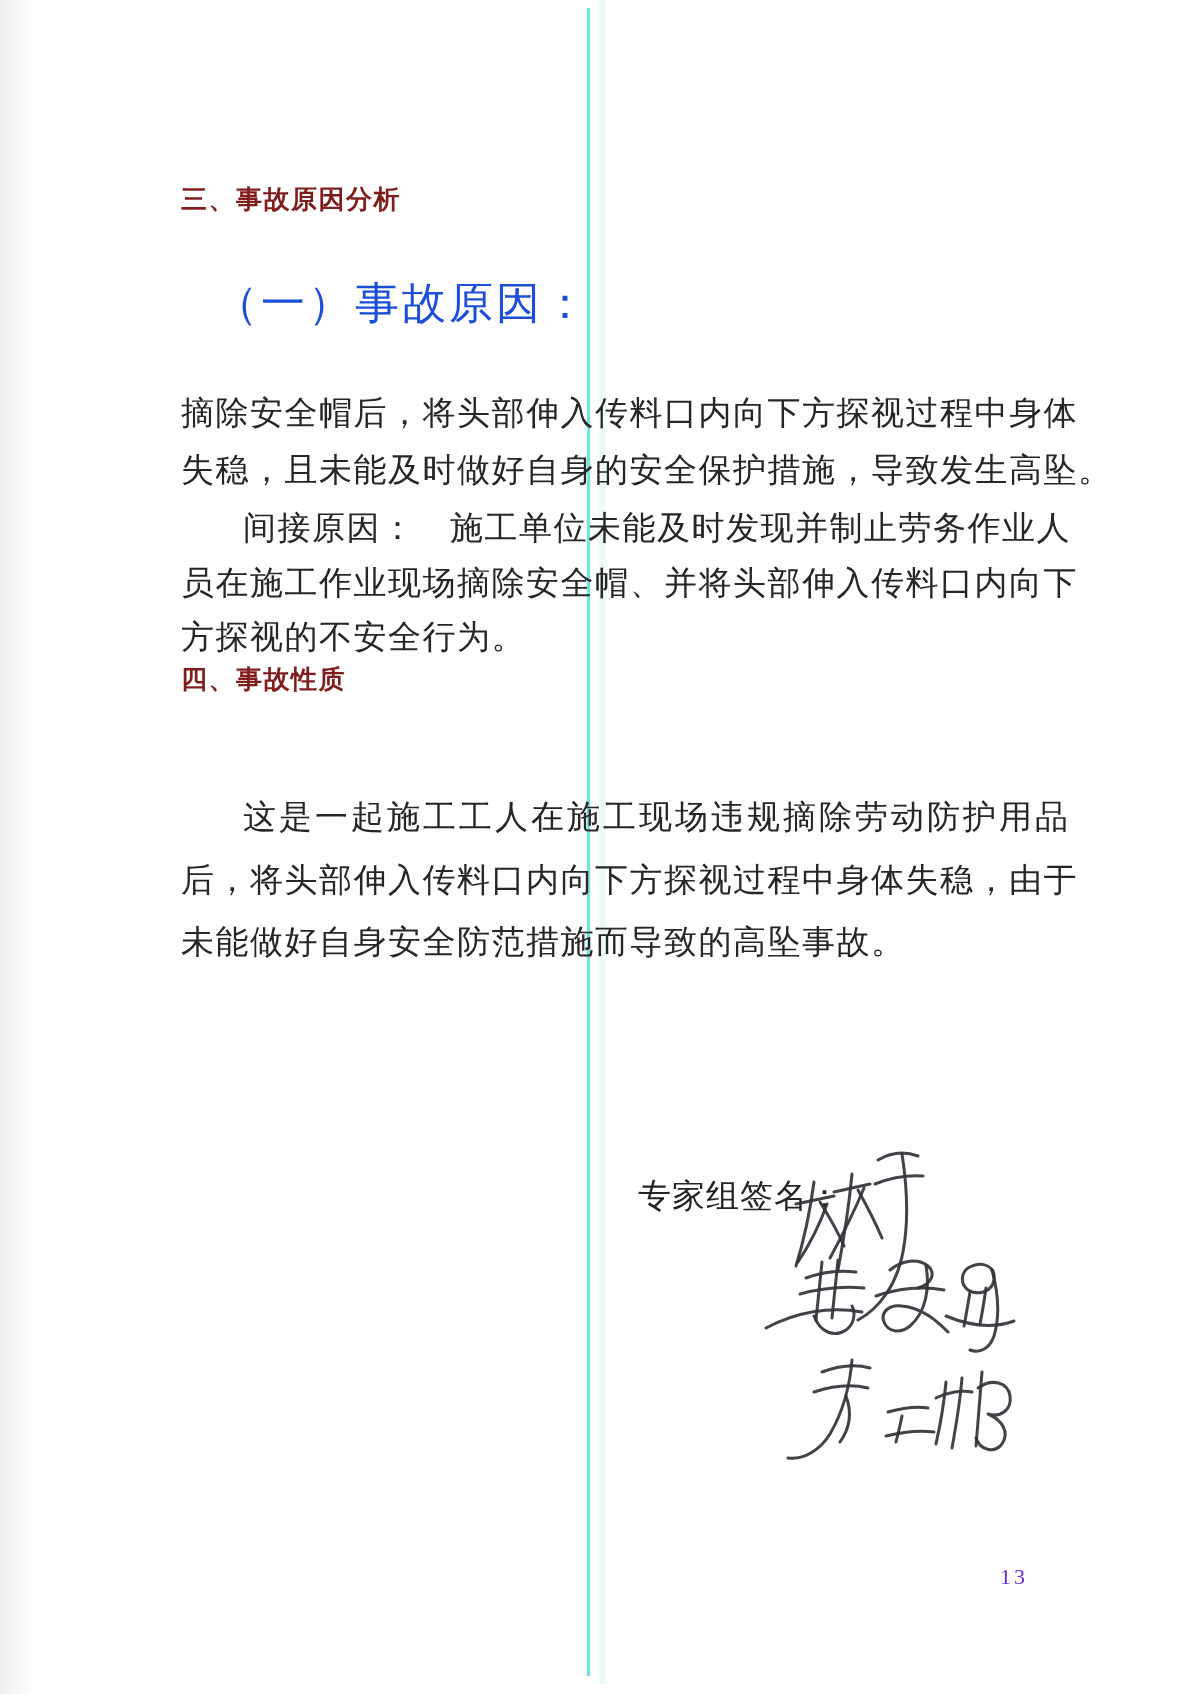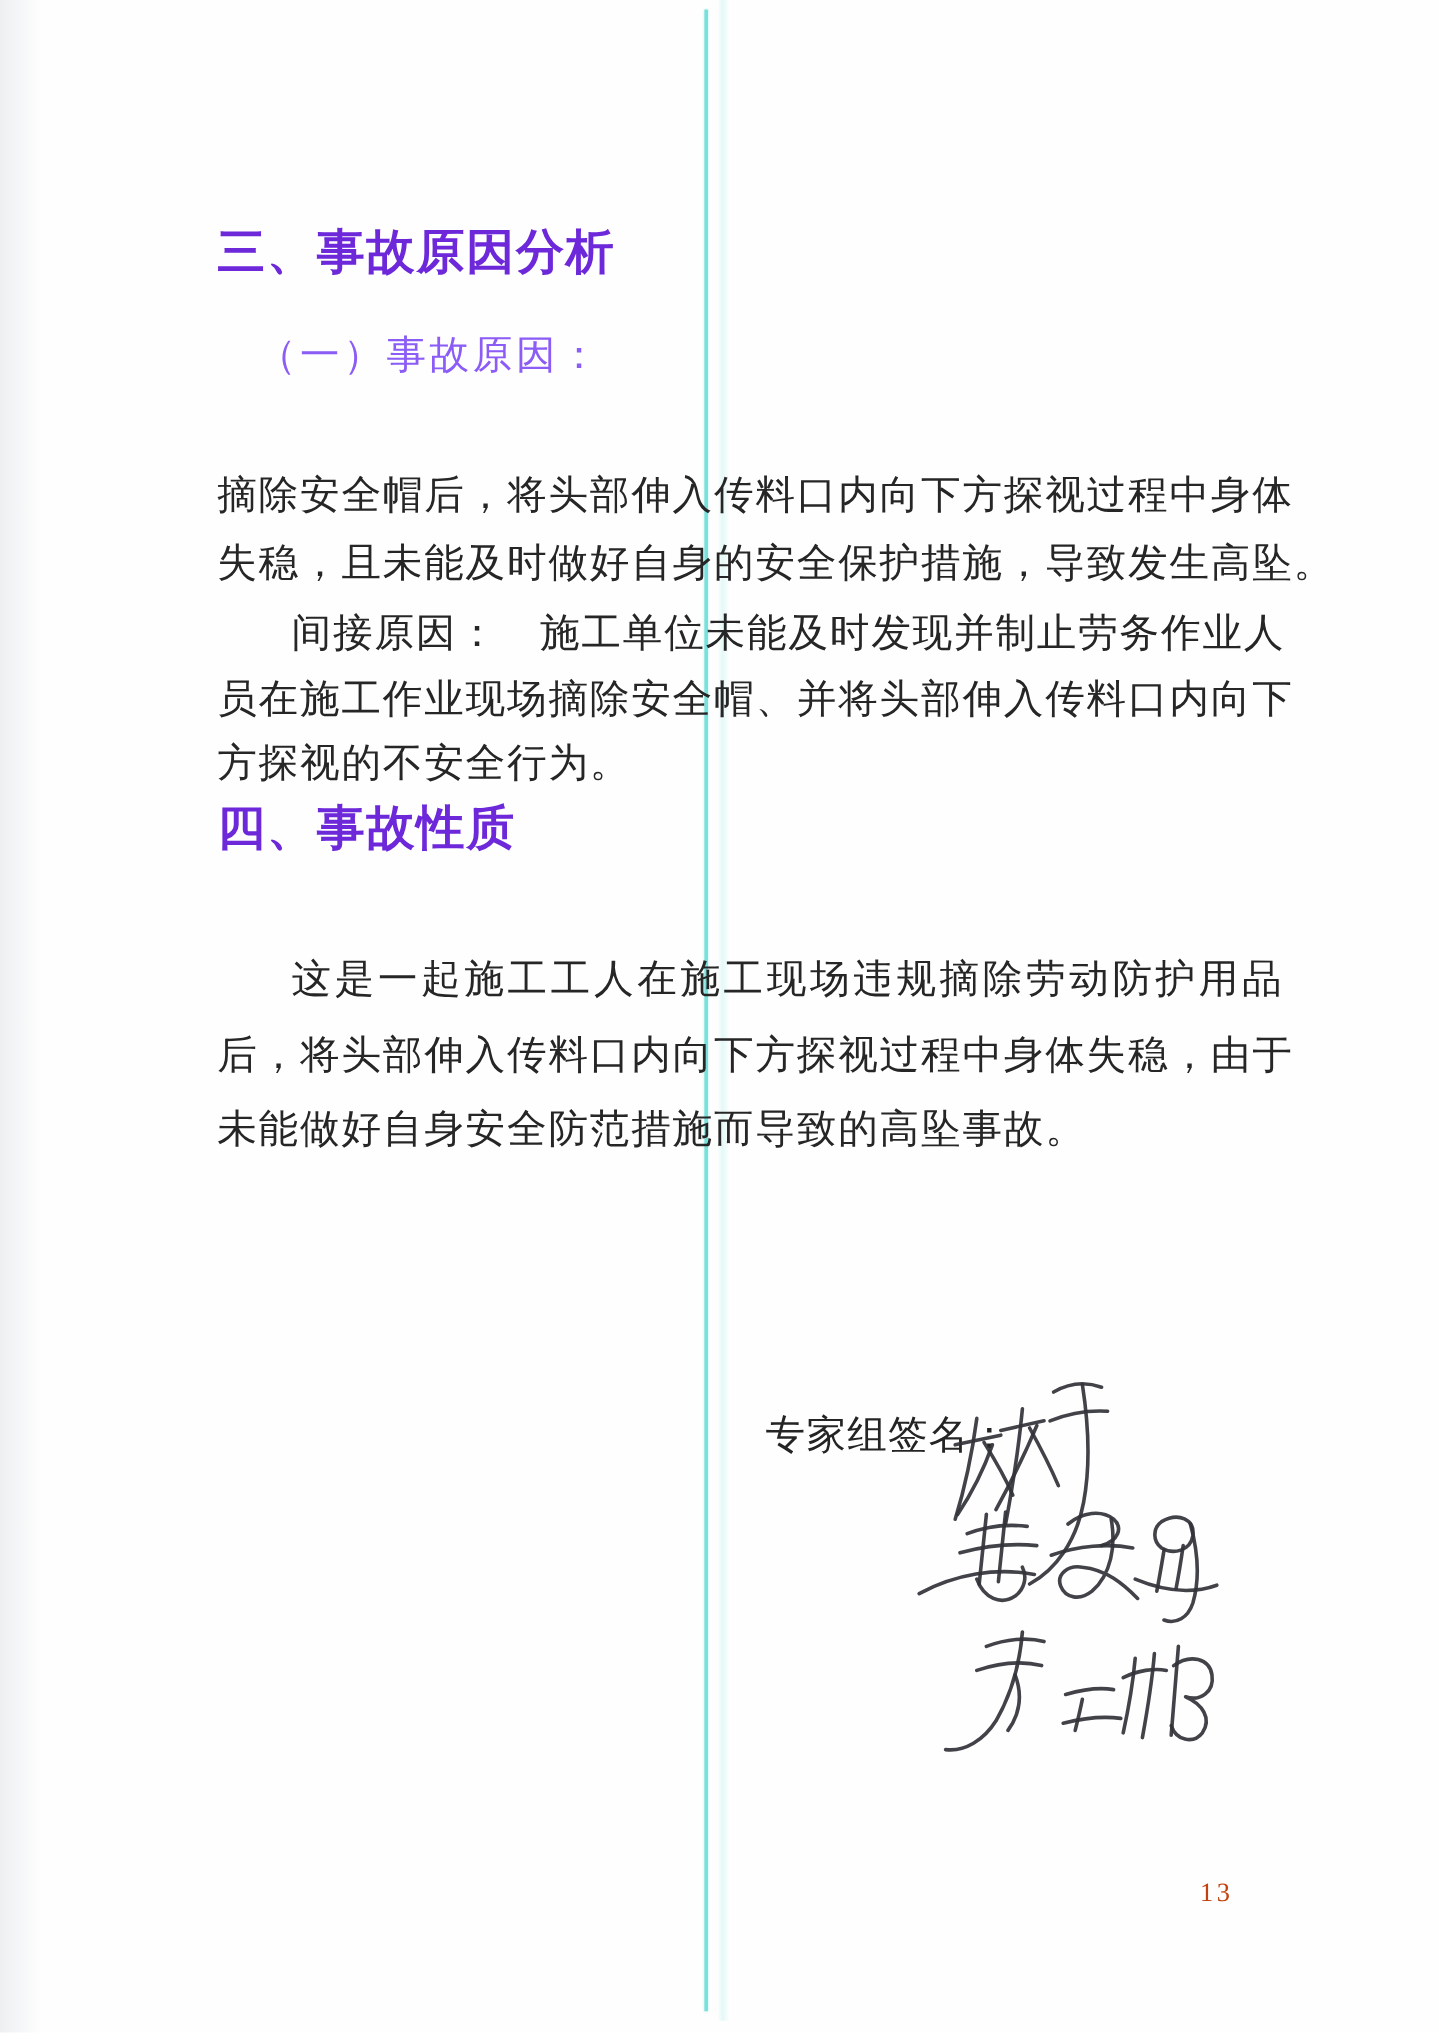--- a/index.html
+++ b/index.html
@@ -23,29 +23,29 @@
     background:linear-gradient(to right, rgba(223,248,246,0.0), #e4f9f7 40%, rgba(236,251,250,0.0));
   }
   .scan-line-strong {
     position:absolute; top:8px; height:1668px; left:587px; width:3px;
     background:#79e1dd;
     box-shadow:0 0 2px rgba(121,225,221,0.6);
   }
   .heading {
     position:absolute; left:181px;
     font-family:"Liberation Sans","DejaVu Sans",sans-serif;
-    font-weight:700; font-size:40px; letter-spacing:1.5px;
-    color:#6d28d9; white-space:nowrap;
+    font-weight:700; font-size:26px; letter-spacing:1.5px;
+    color:#7f1d1d; white-space:nowrap;
   }
   #heading-3 { top:182px; }
   #heading-4 { top:662px;text-align:right; }
   #heading-5 { top:1010px; }
   .subheading {
     position:absolute; left:214px; top:274px;
-    font-size:33px; letter-spacing:3px; color:#8b5cf6; white-space:nowrap;
+    font-size:44px; letter-spacing:3px; color:#1d4ed8; white-space:nowrap;
   }
   .bline {
     position:absolute; left:181px;
     font-size:33px; line-height:42px; letter-spacing:1.5px;
     color:#262626; white-space:nowrap;
   }
   .bline.indent { left:243px; }
   
   .p1-0 { top:336px; } .p1-1 { top:392px; } .p1-2 { top:449px; }
   .p1-3 { top:507px; } .p1-4 { top:562px; } .p1-5 { top:616px;text-align:center; }
@@ -58,21 +58,21 @@
   }
   .signatures {
     position:absolute; left:730px; top:1120px; width:380px; height:360px;
   }
   .signatures path {
     fill:none; stroke:#32323a; stroke-width:3;
     stroke-linecap:round; stroke-linejoin:round; opacity:0.92;
   }
   .page-number {
     position:absolute; left:1000px; top:1564px;
-    font-size:22px; letter-spacing:3px; color:#c2410c;
+    font-size:22px; letter-spacing:3px; color:#6d28d9;
   }
 </style>
 </head>
 <body>
 
 <div class="page">
 
   <div class="scan-edge"></div>
   <div class="scan-line-faint"></div>
   <div class="scan-line-strong"></div>

